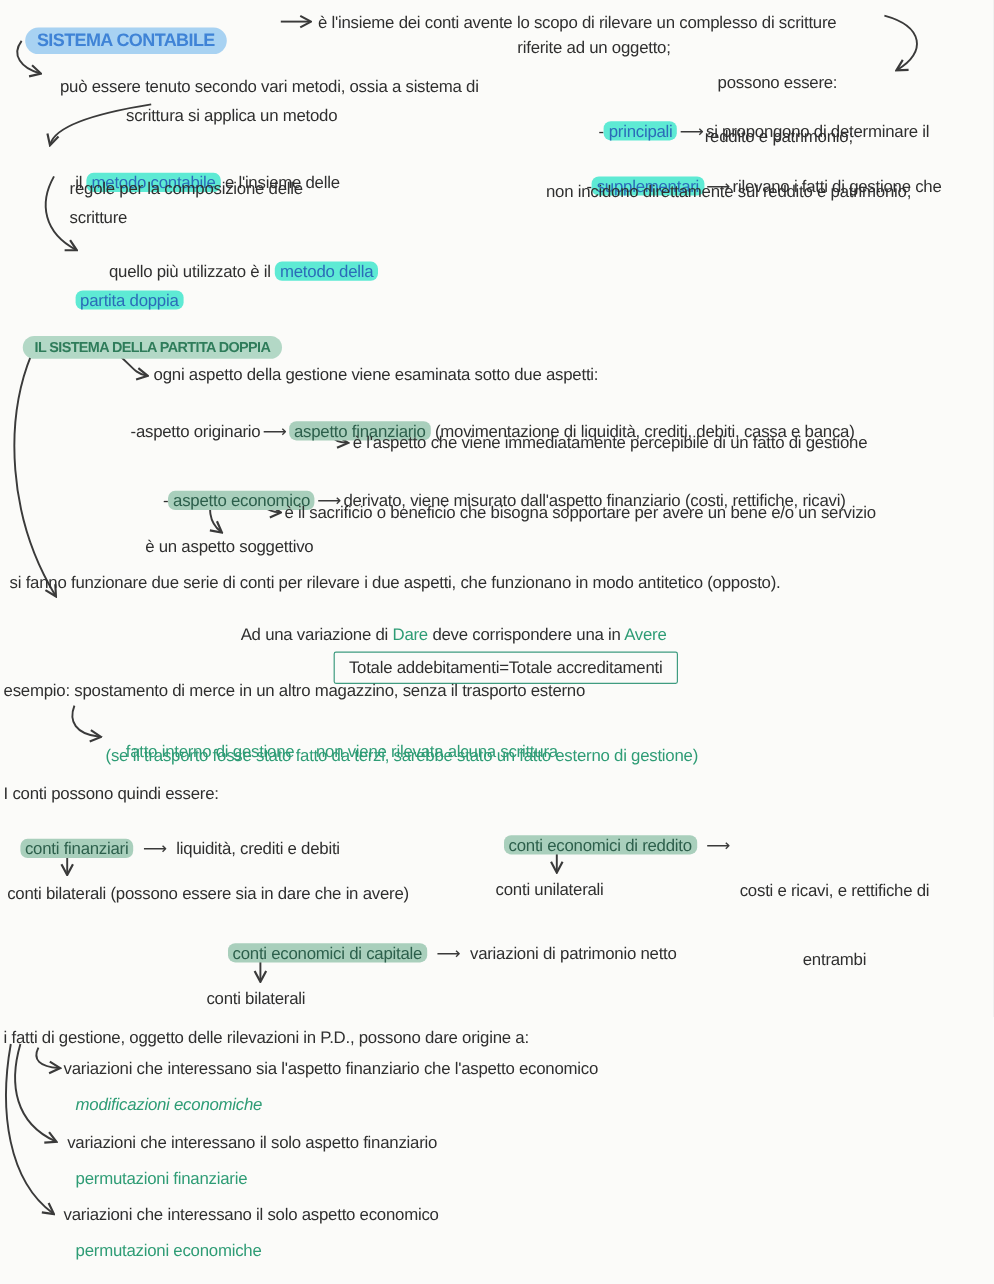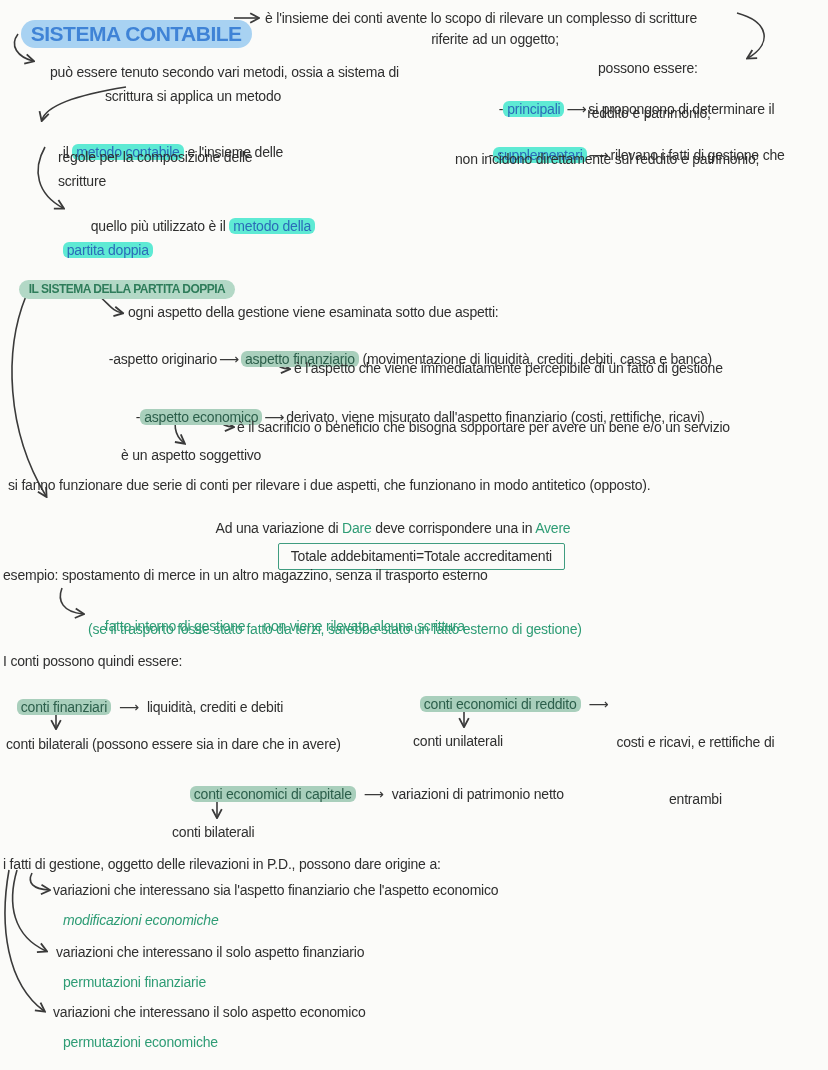--- a/index.html
+++ b/index.html
@@ -7,21 +7,21 @@
     position:relative;width:828px;height:1070px;margin:0 auto;
     background:#fbfbf9;overflow:hidden;
     font-family:"Liberation Sans",sans-serif;
     color:#2f2f2f;font-size:14px;letter-spacing:-0.2px;
   }
   .t{position:absolute;white-space:pre;line-height:19px;}
   .center{text-align:center;}
   .arrows{position:absolute;left:0;top:0;z-index:1;pointer-events:none;}
   .txt{z-index:2;}
   .arr{font-family:"DejaVu Sans",sans-serif;color:#3a3a3a;padding:0 2px;}
-  .t1{background:#a8d2f2;color:#3f83d6;font-weight:700;font-size:21px;letter-spacing:-0.5px;
+  .t1{background:#a8d2f2;color:#3f83d6;font-weight:700;font-size:15px;letter-spacing:-0.5px;
       border-radius:14px;padding:2px 10px 3px;line-height:24px;}
   .t2{background:#b3d8c6;color:#2e7c5a;font-weight:700;font-size:12px;letter-spacing:-0.5px;
       border-radius:14px;padding:2px 10px 3px;line-height:23px;}
   .hlb{background:#5eead4;color:#2b6cb8;border-radius:6px;padding:0 4px;}
   .hlg{background:#a9cfbc;color:#2c5f4b;border-radius:6px;padding:0 4px;}
   .gt{color:#2e9c75;}
   .box{display:inline-block;border:1.5px solid #3f9c80;border-radius:2px;padding:3px 12px;color:#2f2f2f;}
 </style>
 </head>
 <body>
@@ -100,21 +100,21 @@
   <div class="t txt" style="left:294px;top:359px;">è l'aspetto che viene immediatamente percepibile di un fatto di gestione</div>
 
   <div class="t txt" style="left:121px;top:389px;">
     <span>-</span><span class="hlg">aspetto economico</span><span class="arr">⟶</span><span>derivato, viene misurato dall'aspetto finanziario (costi, rettifiche, ricavi)</span>
   </div>
   <div class="t txt" style="left:237px;top:418px;">è il sacrificio o beneficio che bisogna sopportare per avere un bene e/o un servizio</div>
   <div class="t txt" style="left:121px;top:446px;">è un aspetto soggettivo</div>
 
   <div class="t txt" style="left:8px;top:476px;">si fanno funzionare due serie di conti per rilevare i due aspetti, che funzionano in modo antitetico (opposto).</div>
 
-  <div class="t txt center" style="left:16px;top:500px;width:740px;">
+  <div class="t txt center" style="left:1px;top:500px;width:740px;">
     <span>Ad una variazione di </span><span class="gt">Dare</span><span> deve corrispondere una in </span><span class="gt">Avere</span>
   </div>
   <div class="t txt center" style="left:0;top:524px;width:828px;">
     <span class="box">Totale addebitamenti=Totale accreditamenti</span>
   </div>
 
   <div class="t txt" style="left:3px;top:566px;">esempio: spostamento di merce in un altro magazzino, senza il trasporto esterno</div>
   <div class="t txt" style="left:90px;top:598px;">
     <span class="gt">fatto interno di gestione</span><span class="gt" style="margin-left:18px;">non viene rilevata alcuna scrittura</span>
   </div>

